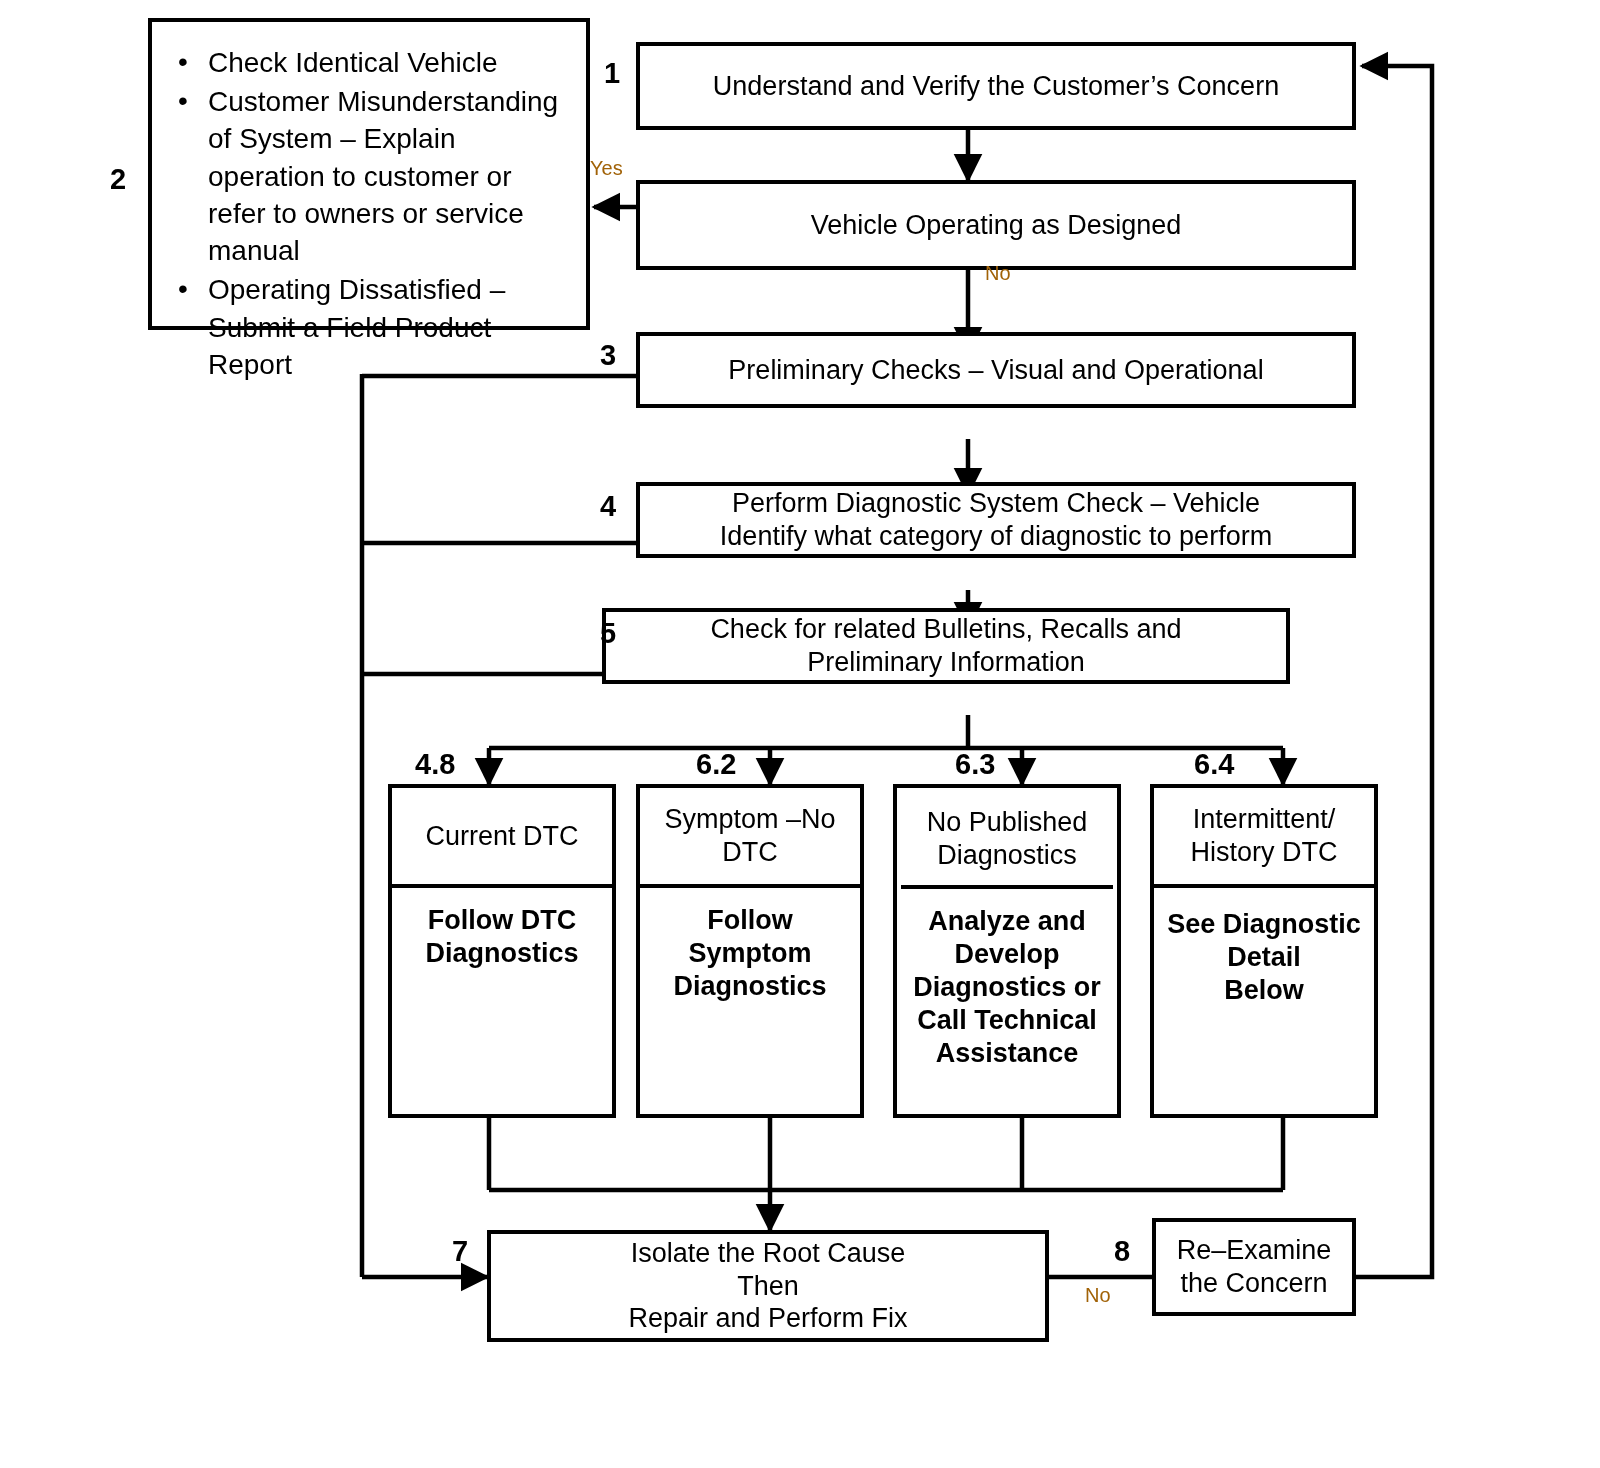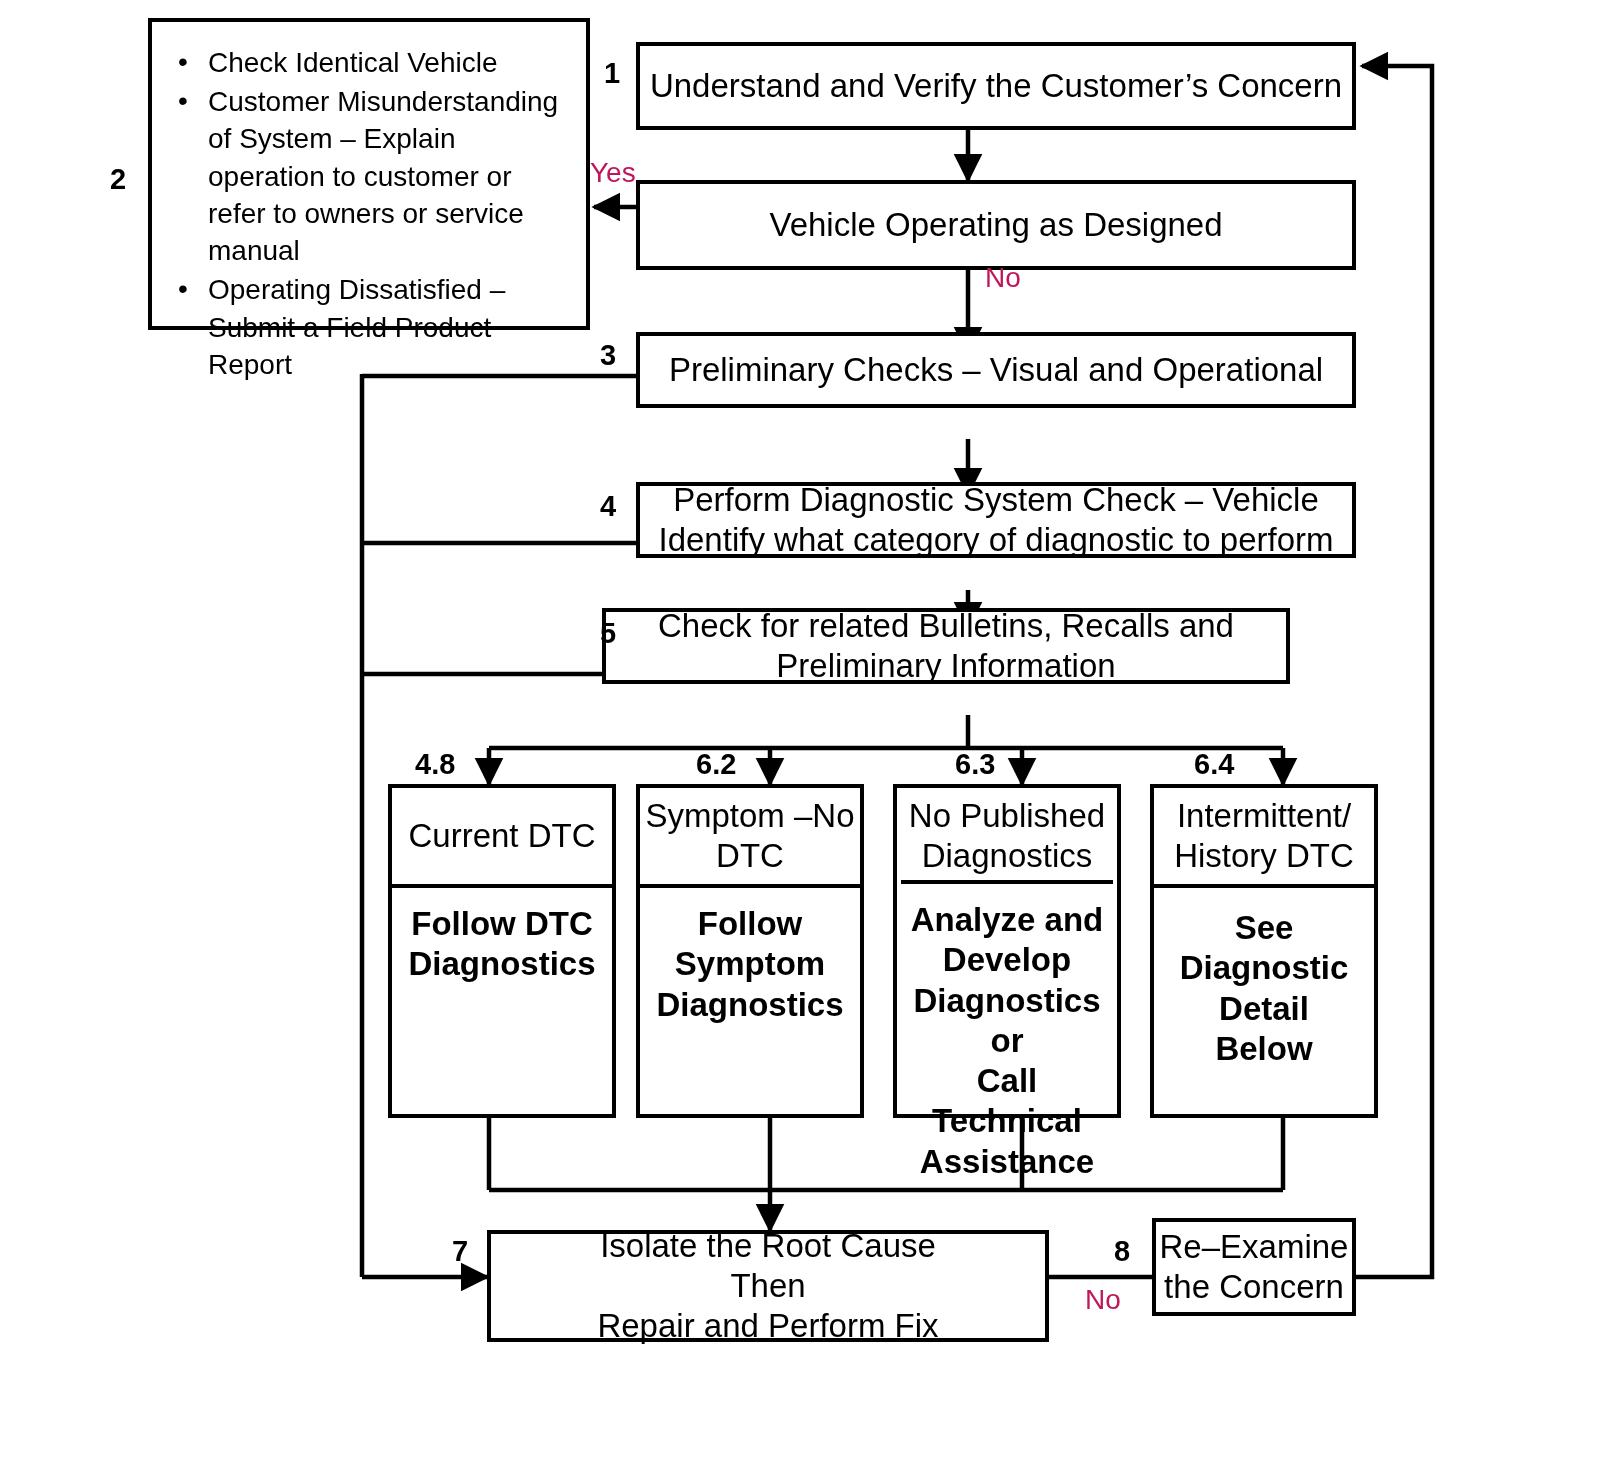--- a/index.html
+++ b/index.html
@@ -17,44 +17,44 @@
     box-sizing:border-box;
     border:4px solid #000;
     background:#fff;
     display:flex;
     flex-direction:column;
     align-items:center;
     justify-content:center;
     text-align:center;
     color:#000;
   }
-  .node .txt{line-height:1.22;font-size:33px;font-weight:400;}
+  .node .txt{line-height:1.22;font-size:27px;font-weight:400;}
   .split-top{
     box-sizing:border-box;
     width:100%;
     display:flex;align-items:center;justify-content:center;
     border-bottom:4px solid #000;
   }
   .split-bot{
     box-sizing:border-box;
     width:100%;
     display:flex;align-items:flex-start;justify-content:center;
   }
   .lbl{
     position:absolute;
     font-size:29px;
     font-weight:700;
     color:#000;
     white-space:nowrap;
   }
   .edgelbl{
     position:absolute;
-    font-size:28px;
+    font-size:20px;
     font-weight:400;
-    color:#be185d;
+    color:#a16207;
     white-space:nowrap;
   }
   .listbox{
     position:absolute;
     box-sizing:border-box;
     border:4px solid #000;
     background:#fff;
     padding:22px 18px 10px 22px;
   }
   .listbox ul{

